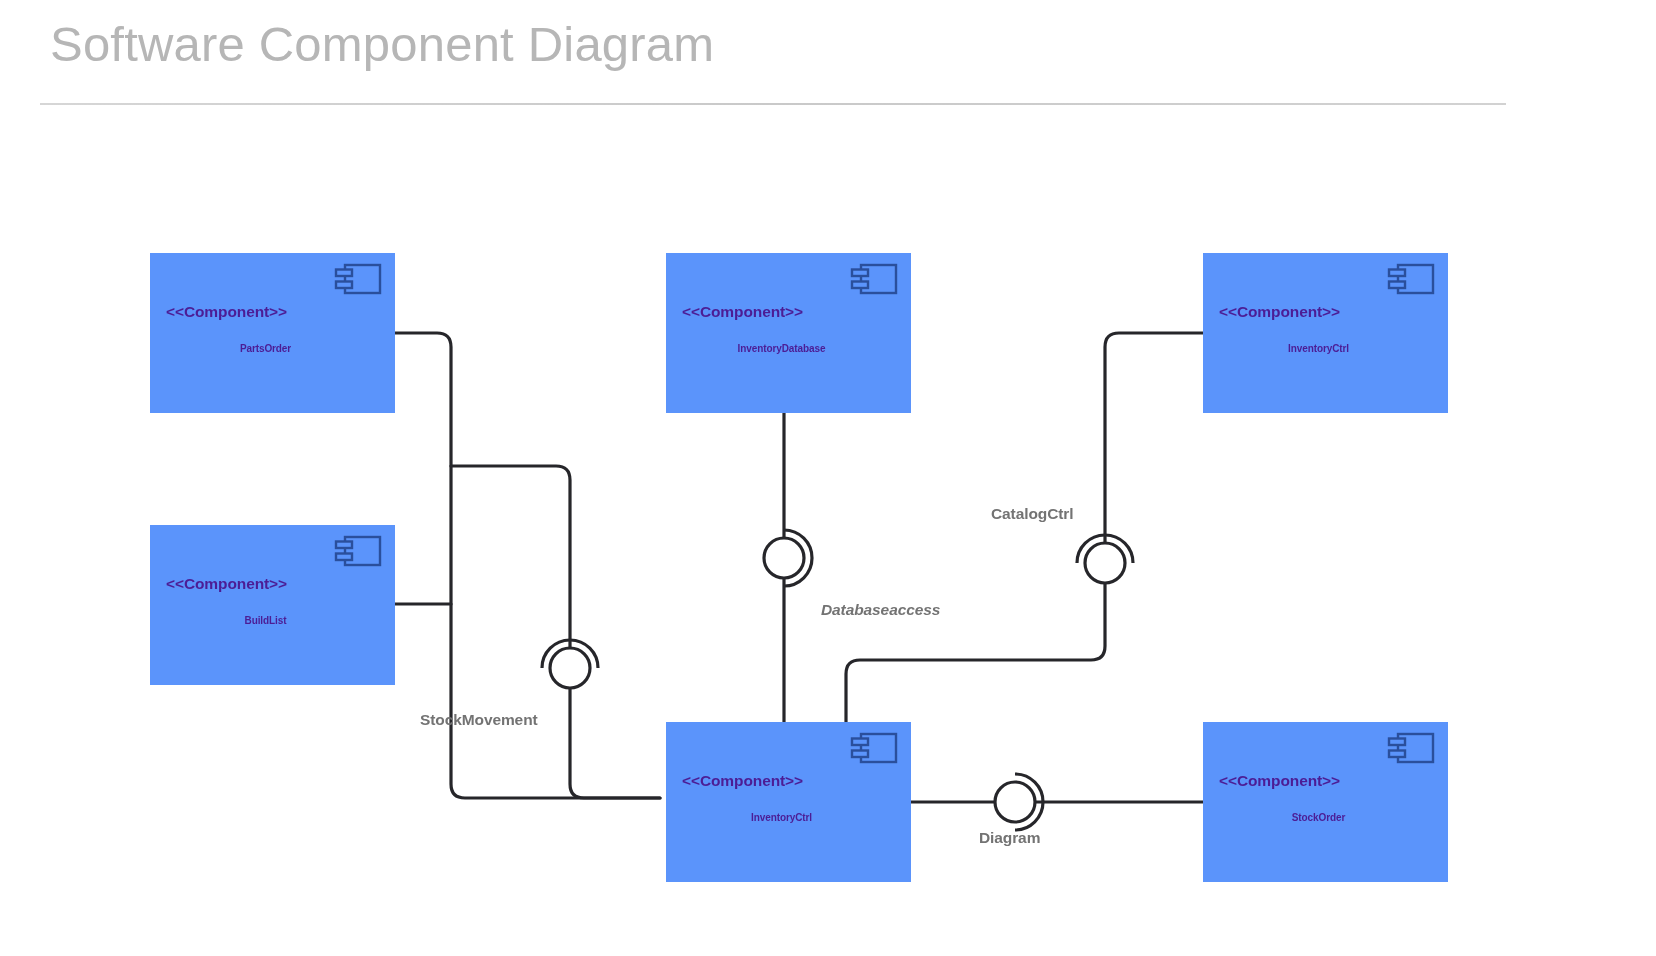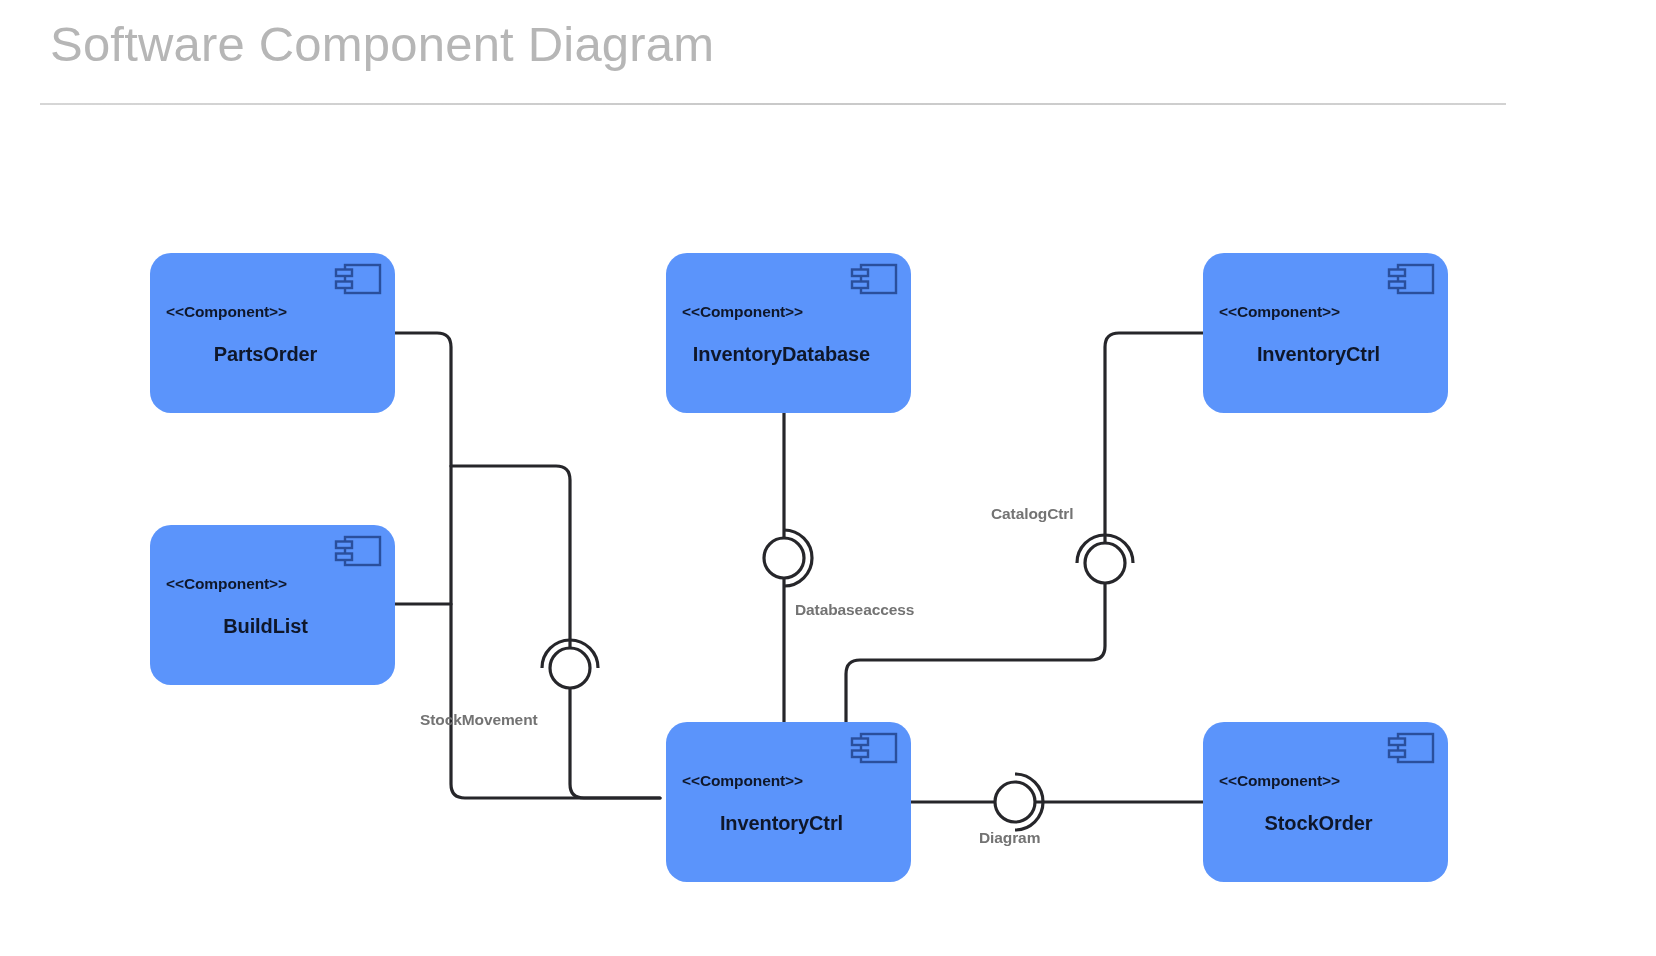--- a/index.html
+++ b/index.html
@@ -65,39 +65,38 @@
     stroke: #26262a;
     stroke-width: 3.2;
     stroke-linecap: butt;
   }
 
   
   .component {
     position: absolute;
     box-sizing: border-box;
     background: #5b94fb;
-    color: #0f172a;
-    border-radius: 21px;
+    color: #4c1d95;
   }
   .comp-stereotype {
     position: absolute;
     left: 16px;
     top: 50px;
     font-size: 15.5px;
     font-weight: bold;
     letter-spacing: -0.1px;
     white-space: nowrap;
   }
   .comp-name {
     position: absolute;
     left: 0;
     right: 14px;
     top: 90px;
     text-align: center;
-    font-size: 20px;
+    font-size: 10px;
     font-weight: bold;
     letter-spacing: -0.1px;
     white-space: nowrap;
   }
   .comp-icon {
     position: absolute;
     right: 13px;
     top: 9px;
     width: 48px;
     height: 34px;
@@ -157,21 +156,21 @@
     </g>
 
     <g>
       <path class="socket" d="M 1015 774 A 28 28 0 0 1 1015 830"></path>
       <circle class="ball" cx="1015" cy="802" r="20"></circle>
     </g>
   </svg>
 
   <div class="conn-label" style="left:420px; top:711px;">StockMovement</div>
 
-  <div class="conn-label" style="left:795px; top:601px;">Databaseaccess</div>
+  <div class="conn-label" style="left:821px; top:601px;font-style:italic;">Databaseaccess</div>
 
   <div class="conn-label" style="left:991px; top:505px;">CatalogCtrl</div>
 
   <div class="conn-label" style="left:979px; top:829px;">Diagram</div>
 
   <div class="component" style="left:150px; top:253px; width:245px; height:160px;">
     <svg class="comp-icon" viewBox="0 0 48 34" xmlns="http://www.w3.org/2000/svg">
       <rect x="11" y="3" width="35" height="28" fill="none" stroke="#2a4f9c" stroke-width="2.4"></rect>
       <rect x="2" y="7.5" width="16" height="6.5" fill="#5b94fb" stroke="#2a4f9c" stroke-width="2.4"></rect>
       <rect x="2" y="19.5" width="16" height="6.5" fill="#5b94fb" stroke="#2a4f9c" stroke-width="2.4"></rect>

